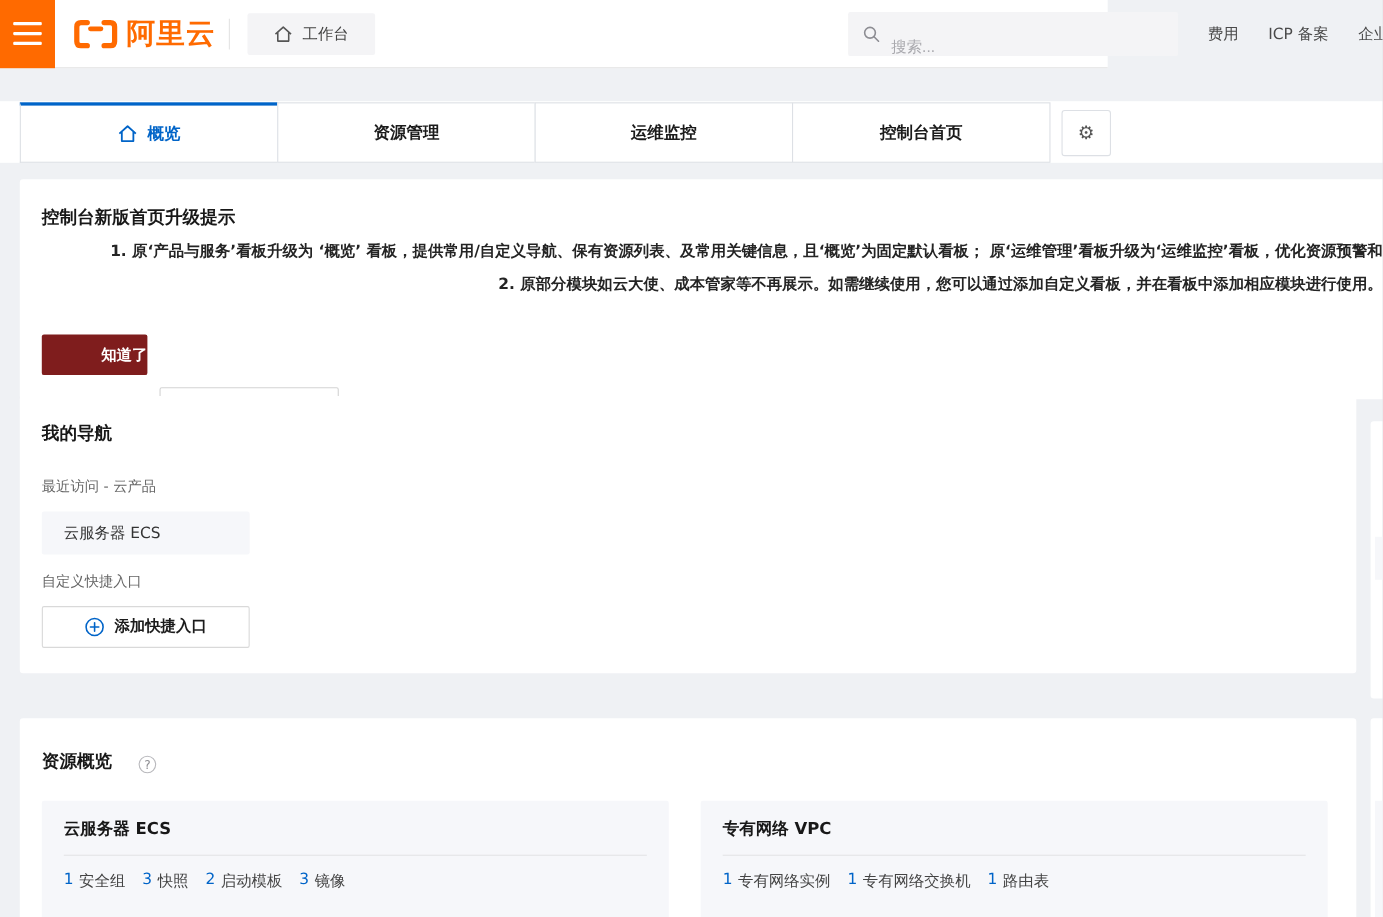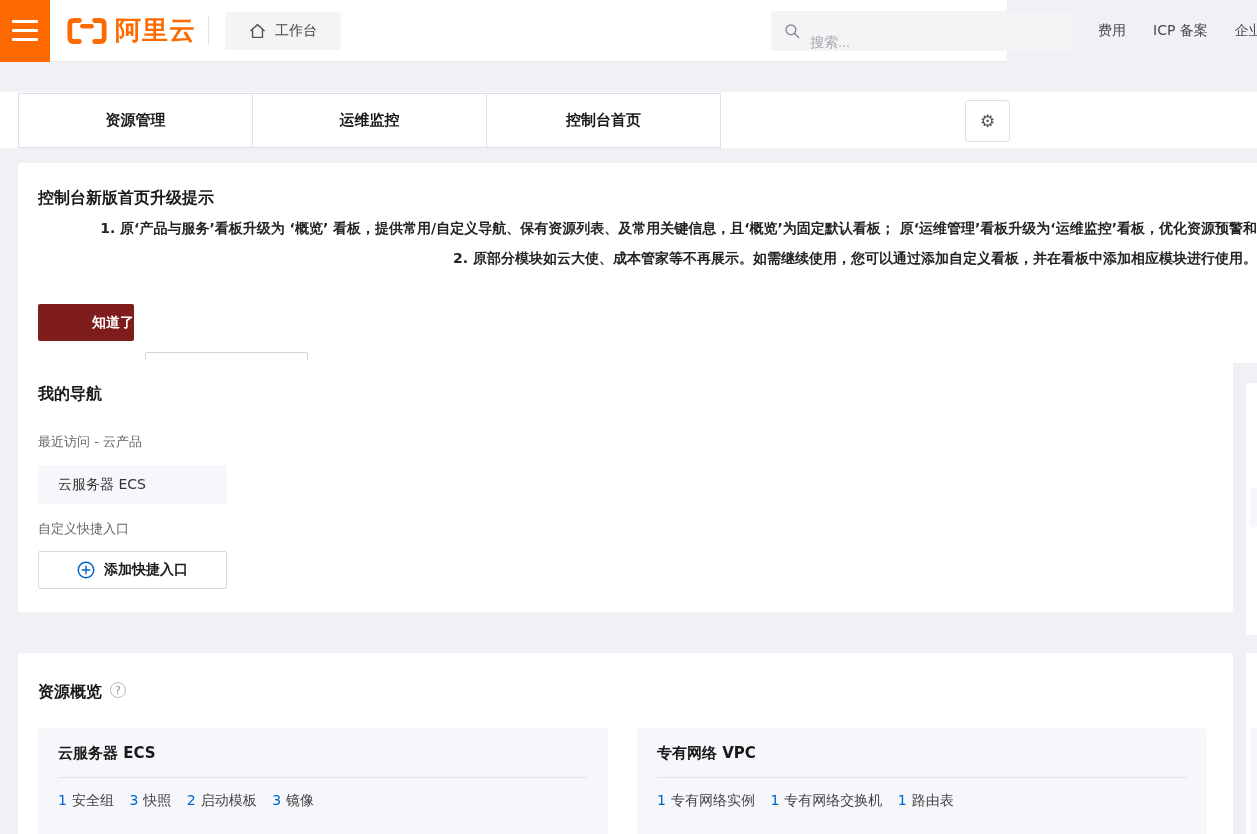--- a/index.html
+++ b/index.html
@@ -61,21 +61,21 @@
           display:flex; align-items:center; padding-left:20px; font-size:14px; color:#333; cursor:pointer; }
   .chip.c0 { left:20px; }
   .chip.c1 { left:218px; }
   .lbl-custom { top:160px; }
   .add-btn { position:absolute; left:20px; top:191px; width:189px; height:38px; background:#fff;
              border:1px solid #d9d9d9; border-radius:2px; display:flex; align-items:center;
              justify-content:center; gap:9px; font-size:14px; font-weight:bold; color:#1b1b1b;
              cursor:pointer; font-family:inherit; }
 
   .res-card { left:18px; top:653px; width:1215px; height:181px; border-radius:3px 3px 0 0; }
-  .res-card .card-title { top:29px; display:flex; align-items:flex-start; gap:8px; }
+  .res-card .card-title { top:29px; display:flex; align-items:flex-end; gap:24px; }
   .help-icon { width:16px; height:16px; border:1px solid #b9b9bd; border-radius:50%; color:#8e8e93;
                font-size:11px; font-weight:normal; display:inline-flex; align-items:center;
                justify-content:center; cursor:pointer; }
   .panel { position:absolute; top:75px; width:570px; height:106px; background:#f6f7fa; border-radius:2px 2px 0 0; }
   .panel.p0 { left:20px; }
   .panel.p1 { left:619px; }
   .panel-title { position:absolute; left:20px; top:16px; font-size:15px; font-weight:bold; color:#181818;
                  cursor:pointer; }
   .panel-divider { position:absolute; left:20px; right:20px; top:49px; height:1px; background:#e3e4e7; }
   .panel-stats { position:absolute; left:20px; top:64px; font-size:14px; color:#444; }
@@ -127,20 +127,26 @@
     </div>
     <div class="top-links">
       <span class="top-link">费用</span>
       <span class="top-link">ICP 备案</span>
       <span class="top-link">企业</span>
     </div>
   </div>
 
   <div class="tab-band"></div>
   <div class="tabs">
+    <div class="tab active">
+      <svg class="icon-svg" width="18" height="17" viewBox="0 0 24 22">
+        <path d="M2 11 L12 2 L22 11 M5 9 V20 H19 V9" fill="none" stroke="#0064C8" stroke-width="2.2" stroke-linejoin="round"></path>
+      </svg>
+      <span>概览</span>
+    </div>
     <div class="tab">
       <span>资源管理</span>
     </div>
     <div class="tab">
       <span>运维监控</span>
     </div>
     <div class="tab">
       <span>控制台首页</span>
     </div>
   </div>

